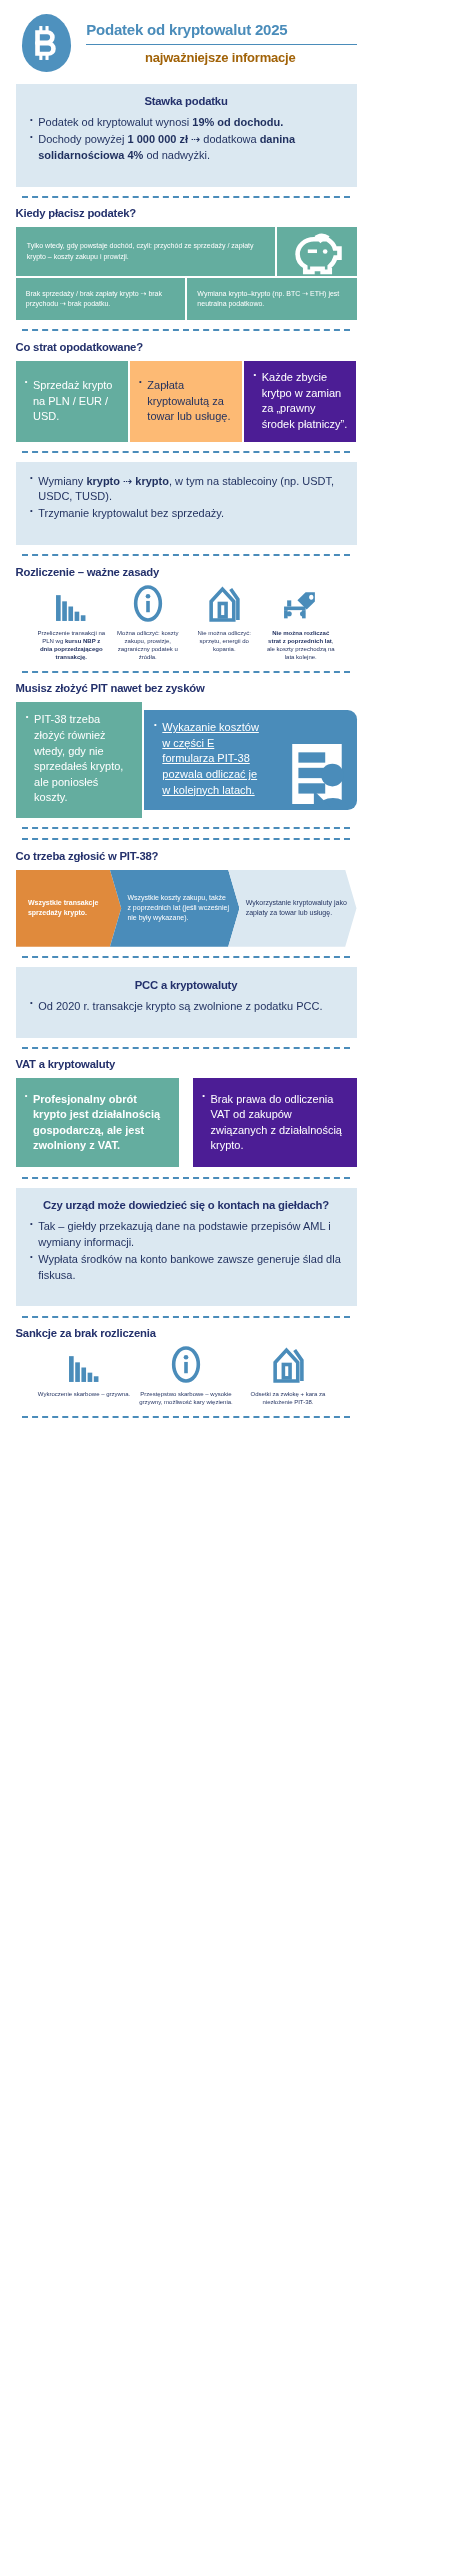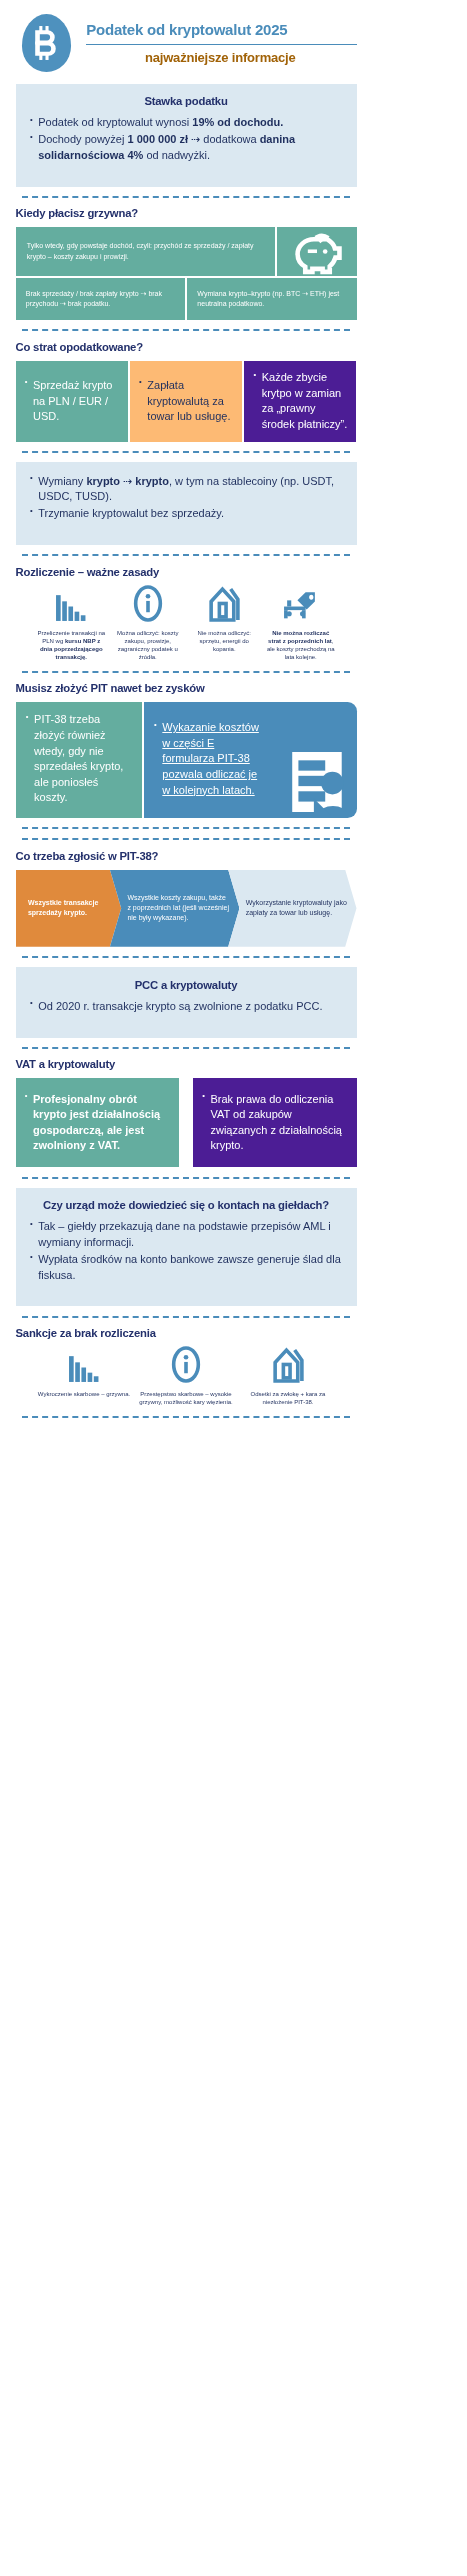--- a/index.html
+++ b/index.html
@@ -91,21 +91,21 @@
 
   
   .iconrow { display: flex; padding: 5.2px 17.5px 0 17.5px; }
   .iconcol { flex: 1 1 25%; text-align: center; padding: 0 4.1px; }
   .iconcol .ic { height: 38px; display: flex; align-items: flex-end; justify-content: center; }
   .iconcol .cap { font-size: 6px; line-height: 1.34; margin-top: 7.2px; }
   .iconrow3 .iconcol { flex: 1 1 33.33%; }
   .iconrow3 .cap { font-size: 6px; }
 
   
-  .pit { display: flex; gap: 2.1px; }
+  .pit { display: flex; gap: 2.1px; align-items: center; }
   .pit .c1 { flex: 0 0 37%; background:#64ad9f; color:#fff; padding: 10.3px 9.3px;
              font-size:7px; line-height:1.45; display:flex; align-items:center; }
   .pit .c2 { flex: 1 1 auto; background:#4a8cba; color:#fff; padding: 10.3px 9.3px;
              font-size:7px; line-height:1.45; display:flex; align-items:center;
              border-radius: 0 9.3px 9.3px 0; position: relative; overflow: hidden; text-decoration: underline; }
   .pit .c2 .person { position:absolute; right: 5.2px; bottom: 0; }
   .pit .c2 .ptxt { max-width: 58%; position: relative; z-index: 2; }
 
   
   .chevrow { display: flex; }
@@ -159,21 +159,21 @@
       <ul class="bl">
         <li><span>Podatek od kryptowalut wynosi </span><b>19% od dochodu.</b></li>
         <li><span>Dochody powyżej </span><b>1 000 000 zł</b><span> ⇢ dodatkowa </span><b>danina solidarnościowa 4%</b><span> od nadwyżki.</span></li>
       </ul>
       <div class="spacer-md"></div>
     </div>
   </div>
   <div class="divider"></div>
 
   <div class="sec">
-    <div class="h2">Kiedy płacisz grzywna?</div>
+    <div class="h2">Kiedy płacisz podatek?</div>
     <div class="spacer-sm"></div>
     <div class="when-top">
       <div class="txt">Tylko wtedy, gdy powstaje dochód, czyli: przychód ze sprzedaży / zapłaty krypto – koszty zakupu i prowizji.</div>
       <div class="pig">
         <svg width="54" height="49" viewBox="0 0 104 96" aria-hidden="true">
           <g fill="none" stroke="#ffffff" stroke-width="9">
             <path d="M74 22 c-7 -5 -14 -6 -20 -3 l8 10"></path>
             <path d="M58 24 h-12 c-18 0 -32 13 -32 29 c0 11 6 20 15 25 v10 h14 v-6 h20 v6 h14 v-11 c5 -4 9 -10 11 -17 h8 v-18 h-9 c-2 -8 -8 -14 -15 -18 z"></path>
           </g>
           <rect x="34" y="44" width="18" height="7" fill="#ffffff"></rect>

